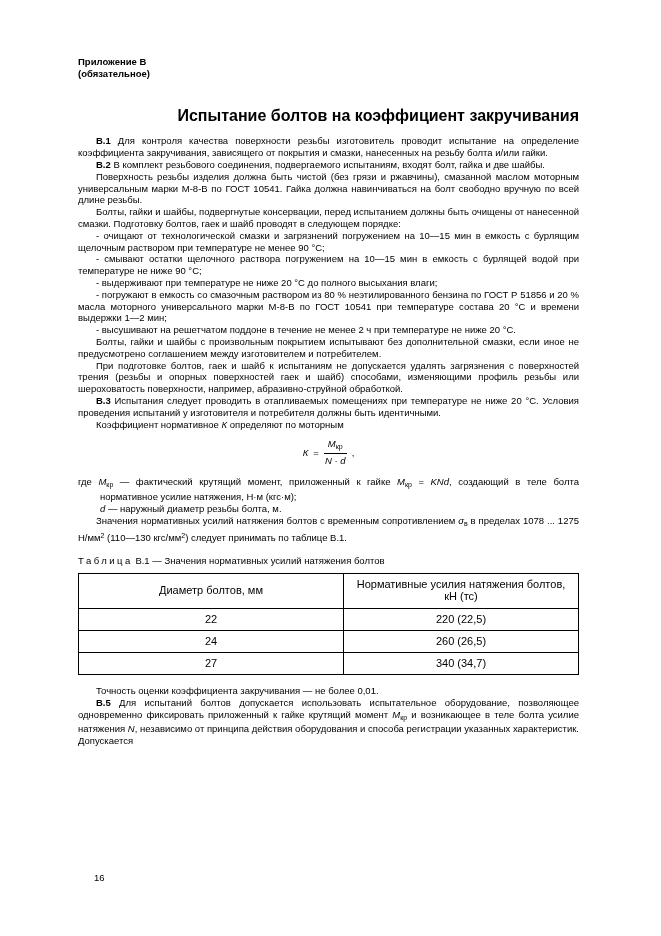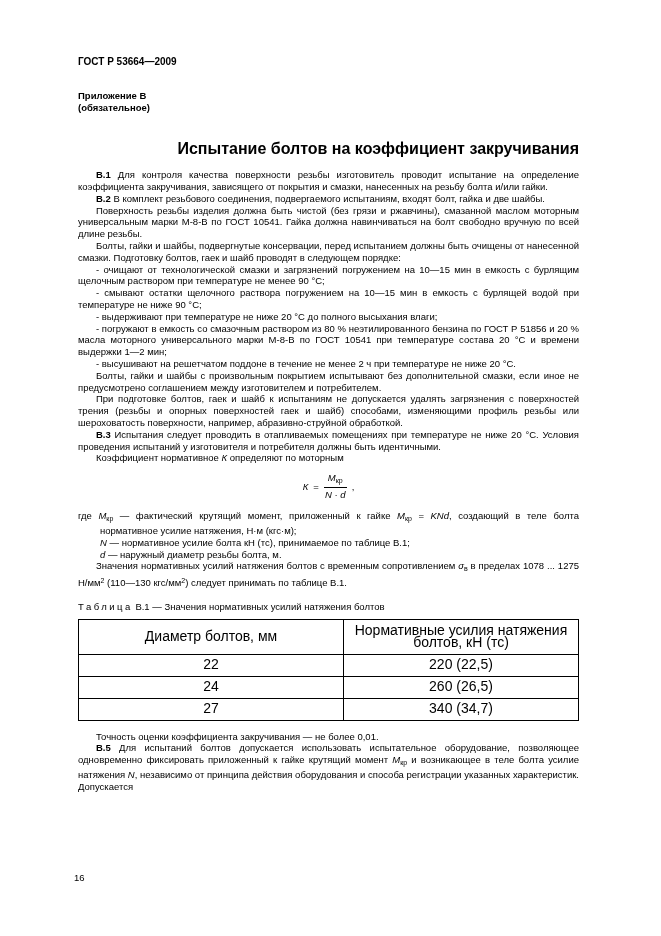--- a/index.html
+++ b/index.html
@@ -35,34 +35,33 @@
   }
   .frac { display: inline-flex; flex-direction: column; text-align: center; }
   .frac .num { border-bottom: 1px solid #000; padding: 0 4px 1px 4px; }
   .frac .den { padding-top: 1px; }
   .t-caption { margin: 12px 0 6px 0; text-align: left; }
   .spaced { letter-spacing: 2.5px; }
   table { width: 100%; border-collapse: collapse; margin: 0 0 10px 0; }
   th, td {
     border: 1px solid #000;
     text-align: center; vertical-align: middle;
-    font-weight: normal; font-size: 14px;
+    font-weight: normal; font-size: 11px;
     padding: 4px 6px;
   }
   th { height: 26px; }
   td { height: 13px; }
   th.c1, td:first-child { width: 53%; }
-  .page-number { position: absolute; left: 74px; top: 872px; font-size: 9.5px; }
+  .page-number { position: absolute; left: 94px; top: 872px; font-size: 9.5px; }
 </style>
 </head>
 <body>
 
 <div class="page">
 
-  <div class="doc-header">ГОСТ Р 53664—2009</div>
 
   <div class="annex">
     <div>Приложение В</div>
     <div>(обязательное)</div>
   </div>
 
   <div class="doc-title">Испытание болтов на коэффициент закручивания</div>
 
   <div>
       <p class="ind"><span class="bold">В.1</span><span> Для контроля качества поверхности резьбы изготовитель проводит испытание на определение коэффициента закручивания, зависящего от покрытия и смазки, нанесенных на резьбу болта и/или гайки.</span></p>
@@ -85,21 +84,20 @@
     <span>=</span>
     <span class="frac">
       <span class="num"><span class="italic">М</span><span class="sub">кр</span></span>
       <span class="den italic">N · d</span>
     </span>
     <span>,</span>
   </div>
 
   <div>
       <p class="where"><span>где </span><span class="italic">М</span><span class="sub">кр</span><span> — фактический крутящий момент, приложенный к гайке </span><span class="italic">М</span><span class="sub">кр</span><span> = </span><span class="italic">KNd</span><span>, создающий в теле болта нормативное усилие натяжения, Н·м (кгс·м);</span></p>
-      <p class="where2"><span class="italic">N</span><span> — нормативное усилие болта кН (тс), принимаемое по таблице В.1;</span></p>
       <p class="where2"><span class="italic">d</span><span> — наружный диаметр резьбы болта, м.</span></p>
     </div>
 
   <div>
       <p class="ind"><span>Значения нормативных усилий натяжения болтов с временным сопротивлением </span><span class="italic">σ</span><span class="sub">в</span><span> в пределах 1078 ... 1275 Н/мм</span><span class="sup">2</span><span> (110—130 кгс/мм</span><span class="sup">2</span><span>) следует принимать по таблице В.1.</span></p>
     </div>
 
   <p class="t-caption"><span class="spaced">Таблица</span><span> В.1 — Значения нормативных усилий натяжения болтов</span></p>
 
   <table>

